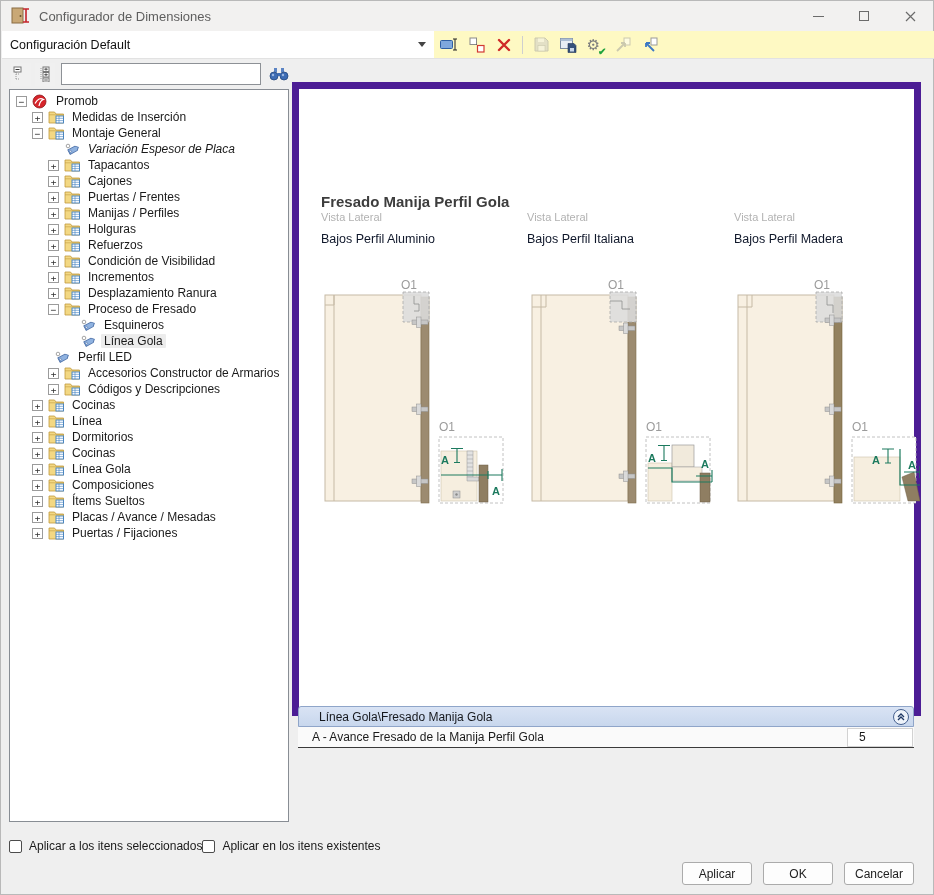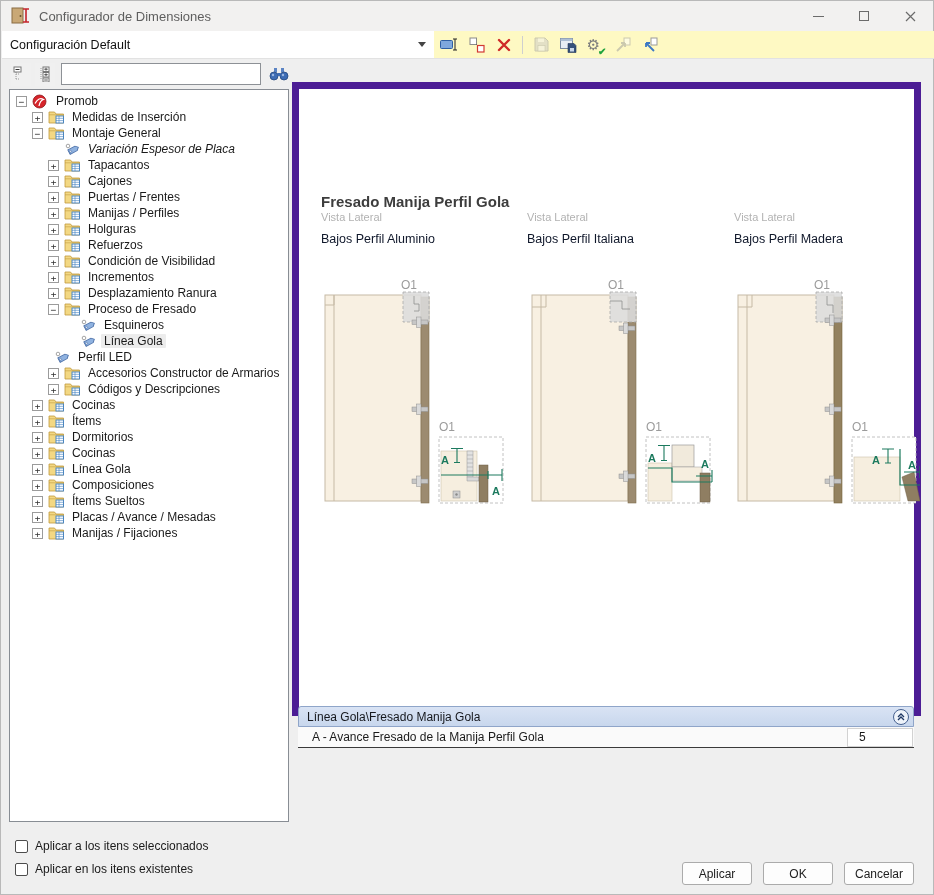--- a/index.html
+++ b/index.html
@@ -47,28 +47,28 @@
   .pcol .view-label { font-size:11px; color:#b2b2b2; }
   .pcol .variant-label { font-size:12.5px; color:#0f172a; margin-top:9px; }
   .pcol-0 { left:22px; } .pcol-1 { left:228px; } .pcol-2 { left:435px; }
   .diagram { position:absolute; top:190px; }
   .diagram-0 { left:18px; } .diagram-1 { left:225px; } .diagram-2 { left:431px; }
   .diagram text { font-family:"Liberation Sans", sans-serif; }
 
   
   .props { position:absolute; left:297px; top:705px; width:616px; }
   .props-header { height:21px; background:linear-gradient(#d9e3f4,#c8d7ed); border:1px solid #8fa5c9; border-radius:3px 3px 0 0; display:flex; align-items:center; font-size:12px; color:#16181d; padding:0 4px 0 8px; }
-  .props-header-label { flex:1; }
+  .props-header-label { flex:1;margin-left:12px; }
   .collapse-btn { width:16px; height:16px; border:1px solid #46618f; border-radius:50%; background:#eef3fa; display:flex; align-items:center; justify-content:center; }
   .props-row { height:21px; display:flex; align-items:center; background:#fafafa; border-bottom:1.5px solid #3a3a3a; font-size:12px; }
   .props-row-label { flex:1; padding-left:14px; }
   .props-value-cell { width:66px; height:19px; background:#fff; border:1px solid #d2d2d2; font-size:12px; display:flex; align-items:center; padding-left:11px; margin-right:1px; }
 
   
-  .checks { position:absolute; left:14px; top:838px; display:flex; flex-direction:column; gap:9px; }
+  .checks { position:absolute; left:8px; top:838px; display:flex; }
   .check-row { display:flex; align-items:center; }
   .checkbox { width:13px; height:13px; border:1px solid #4c4c4c; border-radius:2px; background:#fff; }
   .check-label { font-size:12px; margin-left:7px; }
   .buttons { position:absolute; left:681px; top:861px; display:flex; gap:11px; }
   .btn { width:70px; height:23px; background:#fdfdfd; border:1px solid #ababab; border-radius:3px; font-size:12px; color:#222; display:flex; align-items:center; justify-content:center; }
 
   .gear-wrap { position:relative; width:18px; height:18px; }
   .gear-glyph { font-size:15px; color:#7d7d7d; line-height:18px; }
   .gear-check { position:absolute; right:-2px; bottom:-3px; font-size:10px; color:#1fa33c; font-weight:bold; }
 </style>
@@ -437,21 +437,21 @@
       <div class="tree-row" style="padding-left: 22px;">
         <span class="expander">+</span>
         <span class="tree-icon">
           <svg width="17" height="14" viewBox="0 0 17 14">
             <path d="M1 2 h5.5 l1.5 2 H15.5 v9 H1 z" fill="#f3d883" stroke="#c09a3e" stroke-width="0.8"></path>
             <path d="M1 4.8 H15.5" stroke="#c09a3e" stroke-width="0.6"></path>
             <rect x="8" y="6" width="7.5" height="7" fill="#fff" stroke="#3e7fc1" stroke-width="0.9"></rect>
             <path d="M8 8.3 H15.5 M11 6 V13 M8 10.6 H15.5" stroke="#3e7fc1" stroke-width="0.6"></path>
           </svg>
         </span>
-        <span class="tree-label">Ítems</span>
+        <span class="tree-label">Línea</span>
       </div>
       <div class="tree-row" style="padding-left: 22px;">
         <span class="expander">+</span>
         <span class="tree-icon">
           <svg width="17" height="14" viewBox="0 0 17 14">
             <path d="M1 2 h5.5 l1.5 2 H15.5 v9 H1 z" fill="#f3d883" stroke="#c09a3e" stroke-width="0.8"></path>
             <path d="M1 4.8 H15.5" stroke="#c09a3e" stroke-width="0.6"></path>
             <rect x="8" y="6" width="7.5" height="7" fill="#fff" stroke="#3e7fc1" stroke-width="0.9"></rect>
             <path d="M8 8.3 H15.5 M11 6 V13 M8 10.6 H15.5" stroke="#3e7fc1" stroke-width="0.6"></path>
           </svg>
@@ -521,21 +521,21 @@
       <div class="tree-row" style="padding-left: 22px;">
         <span class="expander">+</span>
         <span class="tree-icon">
           <svg width="17" height="14" viewBox="0 0 17 14">
             <path d="M1 2 h5.5 l1.5 2 H15.5 v9 H1 z" fill="#f3d883" stroke="#c09a3e" stroke-width="0.8"></path>
             <path d="M1 4.8 H15.5" stroke="#c09a3e" stroke-width="0.6"></path>
             <rect x="8" y="6" width="7.5" height="7" fill="#fff" stroke="#3e7fc1" stroke-width="0.9"></rect>
             <path d="M8 8.3 H15.5 M11 6 V13 M8 10.6 H15.5" stroke="#3e7fc1" stroke-width="0.6"></path>
           </svg>
         </span>
-        <span class="tree-label">Manijas / Fijaciones</span>
+        <span class="tree-label">Puertas / Fijaciones</span>
       </div>
     </div>
 
   <div class="preview-panel">
     <div class="preview-title">Fresado Manija Perfil Gola</div>
 
     <div class="pcol pcol-0">
       <div class="view-label">Vista Lateral</div>
       <div class="variant-label">Bajos Perfil Aluminio</div>
     </div>

